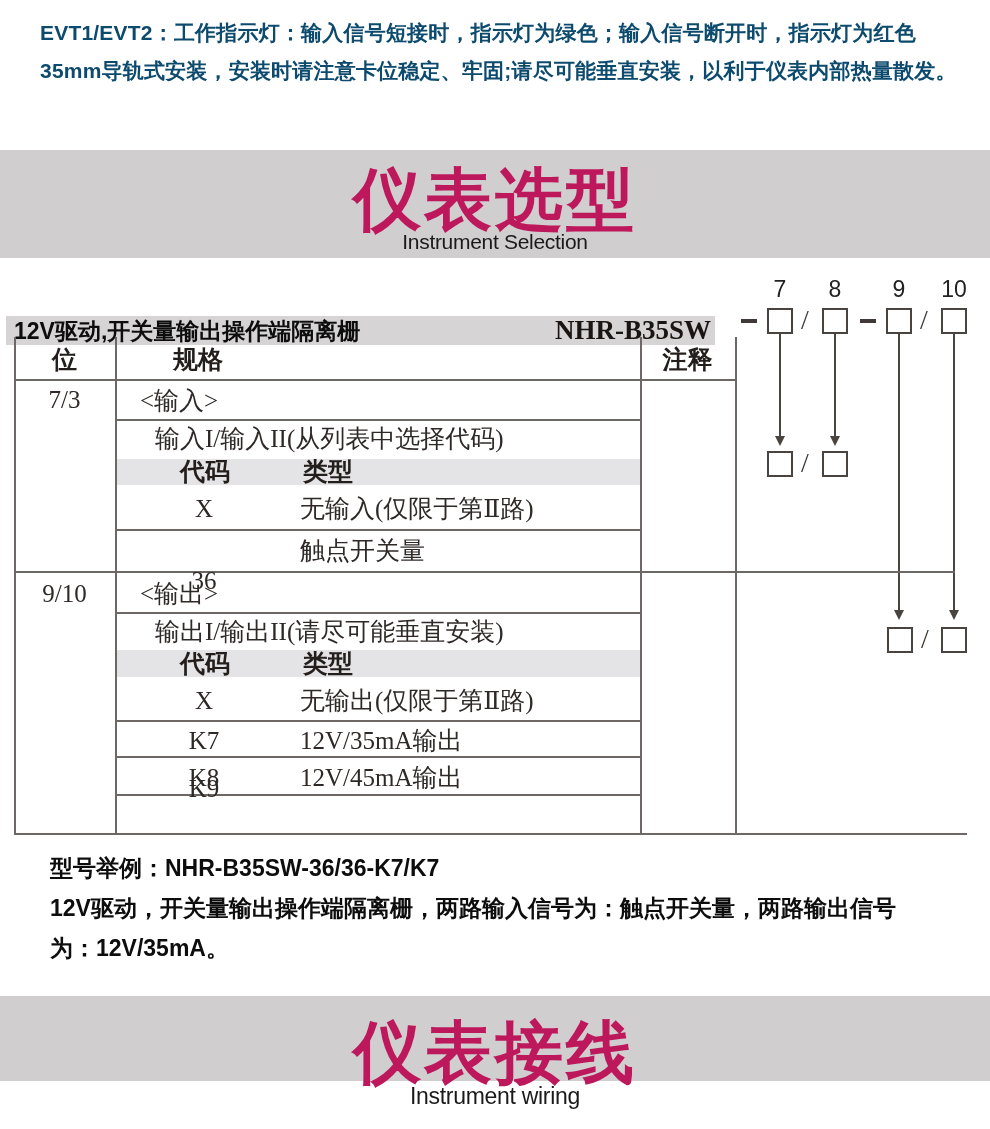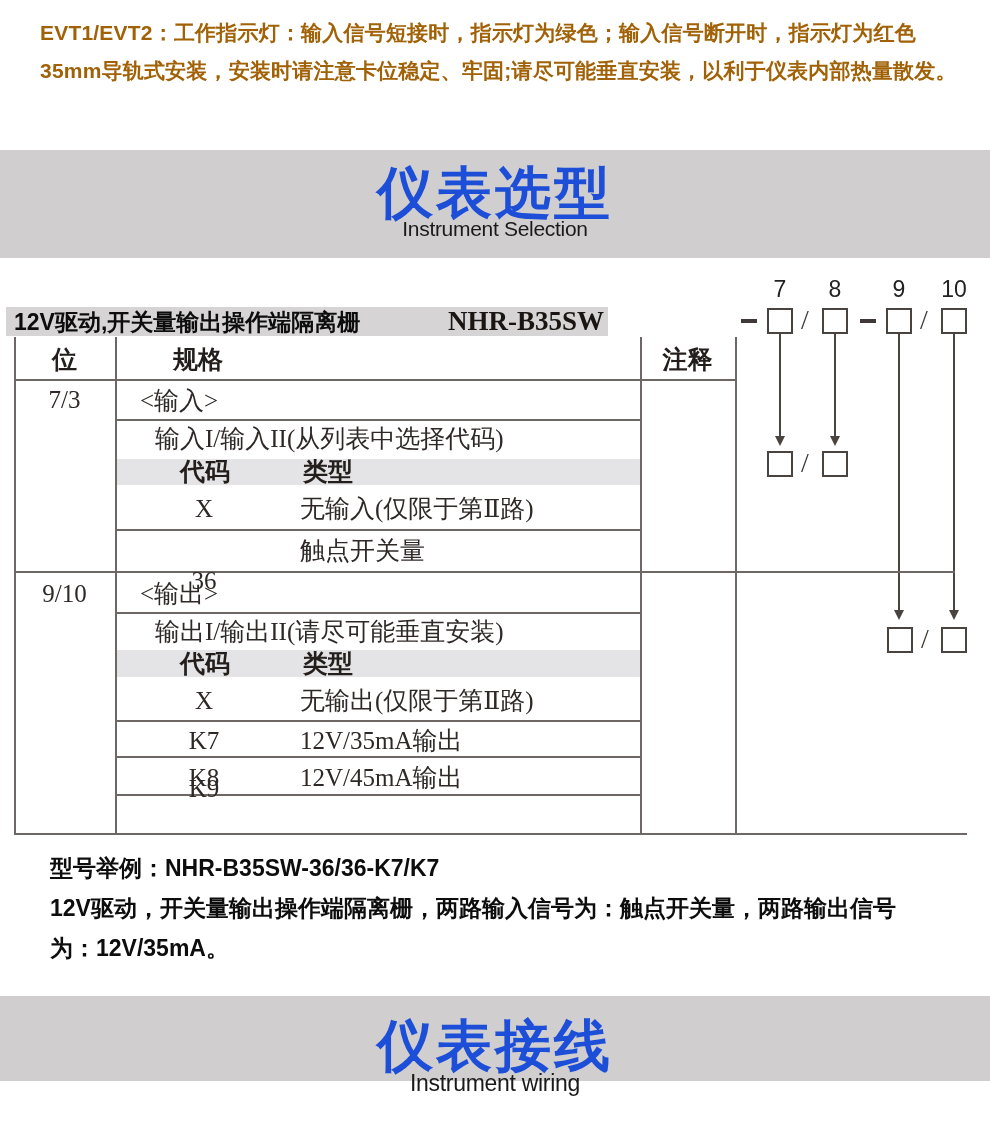--- a/index.html
+++ b/index.html
@@ -1,34 +1,34 @@
 <!DOCTYPE html>
 <html><head>
 <meta charset="utf-8">
 <style>
   html,body{margin:0;padding:0;background:#fff;}
   #page{position:relative;width:990px;height:1129px;background:#ffffff;overflow:hidden;
         font-family:"Liberation Sans","DejaVu Sans",sans-serif;color:#111;}
 
   
   .intro{position:absolute;left:40px;top:14px;width:920px;font-size:21px;line-height:38px;
-         font-weight:bold;color:#a16207;letter-spacing:0.2px;}
+         font-weight:bold;color:#0c4a6e;letter-spacing:0.2px;}
 
   
   .banner{position:absolute;left:0;width:990px;background:#d0cecf;text-align:center;}
-  .banner .cn{font-size:56px;font-weight:bold;color:#1d4ed8;line-height:1.08;letter-spacing:3px;}
+  .banner .cn{font-size:68px;font-weight:bold;color:#be185d;line-height:1.08;letter-spacing:3px;}
   .banner .en{font-size:21px;color:#1a1a1a;margin-top:-6px;letter-spacing:-0.3px;}
   #banner-selection{top:150px;height:108px;}
   #banner-selection .cn{margin-top:13px;}
   #banner-wiring{top:996px;height:85px;}
   #banner-wiring .cn{margin-top:20px;}
   #banner-wiring .en{font-size:23px;}
 
   
-  .model-band{position:absolute;left:6px;top:307px;width:602px;height:29px;background:#d6d4d5;}
+  .model-band{position:absolute;left:6px;top:316px;width:709px;height:29px;background:#d6d4d5;}
   .model-desc{position:absolute;left:8px;top:0;font-size:23px;font-weight:bold;line-height:30px;color:#0d0d0d;}
   .model-code{position:absolute;right:4px;top:-2px;font-family:"Liberation Serif","DejaVu Serif",serif;
               font-weight:bold;font-size:27px;line-height:32px;color:#1a1512;}
 
   
   .digit{position:absolute;width:26px;top:276px;text-align:center;font-size:23px;color:#222;}
   .dbox{position:absolute;width:22px;height:22px;border:2px solid #4a4440;background:#fff;}
   .dash{position:absolute;width:16px;height:4px;background:#3f3a38;top:319px;}
   .slash{position:absolute;font-family:"Liberation Serif","DejaVu Serif",serif;
          font-size:28px;color:#3f3a38;line-height:28px;}

